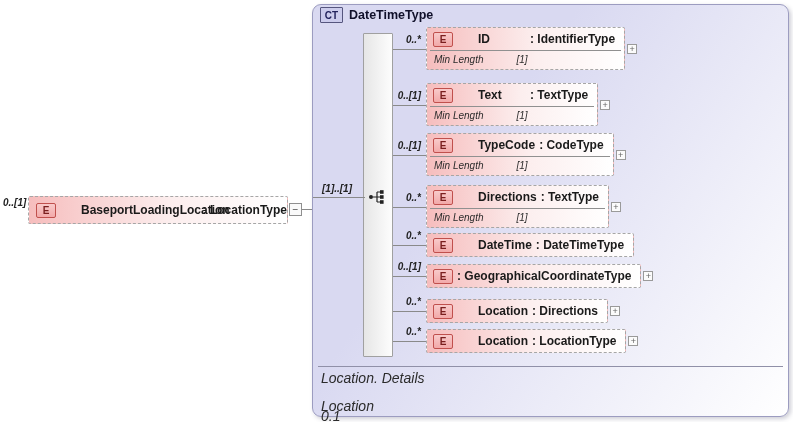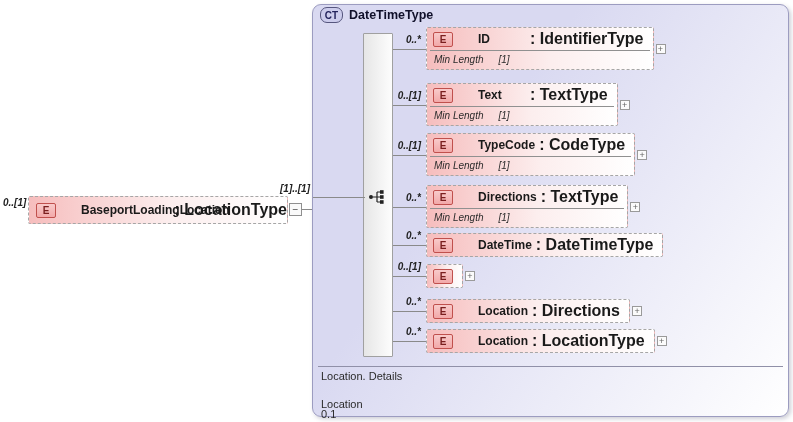--- a/index.html
+++ b/index.html
@@ -15,56 +15,56 @@
   
   .card-lab{font-size:10px;font-style:italic;font-weight:bold;color:#222;white-space:nowrap;}
   #root-card{position:absolute;left:3px;top:197px;}
   .el-box{border:1px dashed #a6a6a6;border-radius:2px;
           background:linear-gradient(to right,var(--element_fill) 0%,#fceeee 55%,#ffffff 100%);}
   #root-box{position:absolute;left:28px;top:196px;width:260px;height:28px;display:flex;align-items:center;padding-left:7px;}
   .e-icon{width:20px;height:15px;flex:0 0 auto;display:flex;align-items:center;justify-content:center;
           background:linear-gradient(to bottom,#f8caca,var(--icon_fill));border:1px solid var(--icon_border);
           border-radius:2px;font-size:10px;font-weight:bold;color:var(--icon_text);}
   .el-name{font-size:12px;font-weight:bold;margin-left:25px;white-space:nowrap;min-width:48px;}
-  .el-type{font-size:16px;font-weight:bold;margin-left:4px;white-space:nowrap;}
+  .el-type{font-size:12px;font-weight:bold;margin-left:4px;white-space:nowrap;}
   .sq{position:absolute;width:13px;height:13px;border:1px solid #8f8f8f;background:#fafafa;
       display:flex;align-items:center;justify-content:center;font-size:10px;line-height:10px;color:#444;}
   #root-collapse{left:289px;top:203px;}
   .hline{position:absolute;height:1px;background:var(--connector);}
 
   
   #panel{position:absolute;left:312px;top:4px;width:477px;height:413px;border:1px solid var(--panel_border);
          border-radius:9px;background:linear-gradient(125deg,var(--panel_fill) 35%,#ffffff 100%);
          box-shadow:2px 2px 4px rgba(60,60,90,0.25);}
   #panel-header{position:absolute;left:320px;top:7px;display:flex;align-items:center;}
-  #ct-badge{width:23px;height:16px;border:1px solid var(--badge-border,#56567e);border-radius:7px;
+  #ct-badge{width:23px;height:16px;border:1px solid var(--badge-border,#56567e);border-radius:1px;
             background:var(--badge_fill);color:var(--badge_text);font-size:10px;font-weight:bold;
             display:flex;align-items:center;justify-content:center;}
   #panel-title{margin-left:6px;font-size:12.5px;font-weight:bold;color:#10102a;}
 
   #seq-bar{position:absolute;left:363px;top:33px;width:30px;height:324px;border:1px solid #a0a0a0;
            background:linear-gradient(to right,#e6e6e6,#fdfdfd);border-radius:1px;}
   #seq-icon{position:absolute;left:368px;top:189px;width:20px;height:16px;}
-  #comp-card{position:absolute;left:280px;top:183px;width:80px;text-align:left;}
+  #comp-card{position:absolute;left:272px;top:183px;width:80px;text-align:right;}
 
   
   .row{position:absolute;left:340px;}
   .row .card{position:absolute;left:0;width:81px;text-align:right;}
   .row .conn{position:absolute;left:53px;width:33px;}
   .row .wrap{position:absolute;left:86px;top:0;display:flex;align-items:center;}
   .el-title{display:flex;align-items:center;height:22px;padding:0 9px 0 6px;}
   .el-facet{border-top:1px solid #909090;margin:0 3px;padding:2px 4px 3px 4px;font-size:10px;
-            font-style:italic;color:#2b2b2b;display:flex;align-items:center;height:19px;white-space:nowrap;}
+            font-style:italic;color:#2b2b2b;display:flex;align-items:center;height:19px;white-space:nowrap;gap:18px;}
   .facet-val{margin-left:15px;font-style:italic;}
   .plus{position:relative;width:10px;height:10px;border:1px solid #9a9a9a;background:#fbfbfb;margin-left:2px;
         flex:0 0 auto;display:flex;align-items:center;justify-content:center;font-size:9px;line-height:8px;color:#666;}
 
   
   #footer-sep{position:absolute;left:318px;top:366px;width:465px;height:1px;background:#9090a8;}
-  .annot{position:absolute;left:321px;font-size:11px;color:#2b2b2b;white-space:nowrap;}
+  .annot{position:absolute;left:321px;font-size:14px;font-style:italic;color:#2b2b2b;white-space:nowrap;}
 </style>
 </head>
 <body>
 
 <div id="stage">
 
   <div id="root-card" class="card-lab">0..[1]</div>
 
   <div id="root-box" class="el-box">
     <span class="e-icon">E</span>
@@ -181,20 +181,21 @@
 
     </div>
   </div>
       <div class="row" style="top: 264px;">
     <div class="card card-lab" style="top: -3.5px;">0..[1]</div>
     <div class="conn hline" style="top: 11.5px;"></div>
     <div class="wrap">
       <div class="el-box">
         <div class="el-title">
           <span class="e-icon">E</span>
+          <span class="el-type">: GeographicalCoordinateType</span>
         </div>
 
       </div>
       <div class="plus">+</div>
     </div>
   </div>
       <div class="row" style="top: 299px;">
     <div class="card card-lab" style="top: -3.5px;">0..*</div>
     <div class="conn hline" style="top: 11.5px;"></div>
     <div class="wrap">

